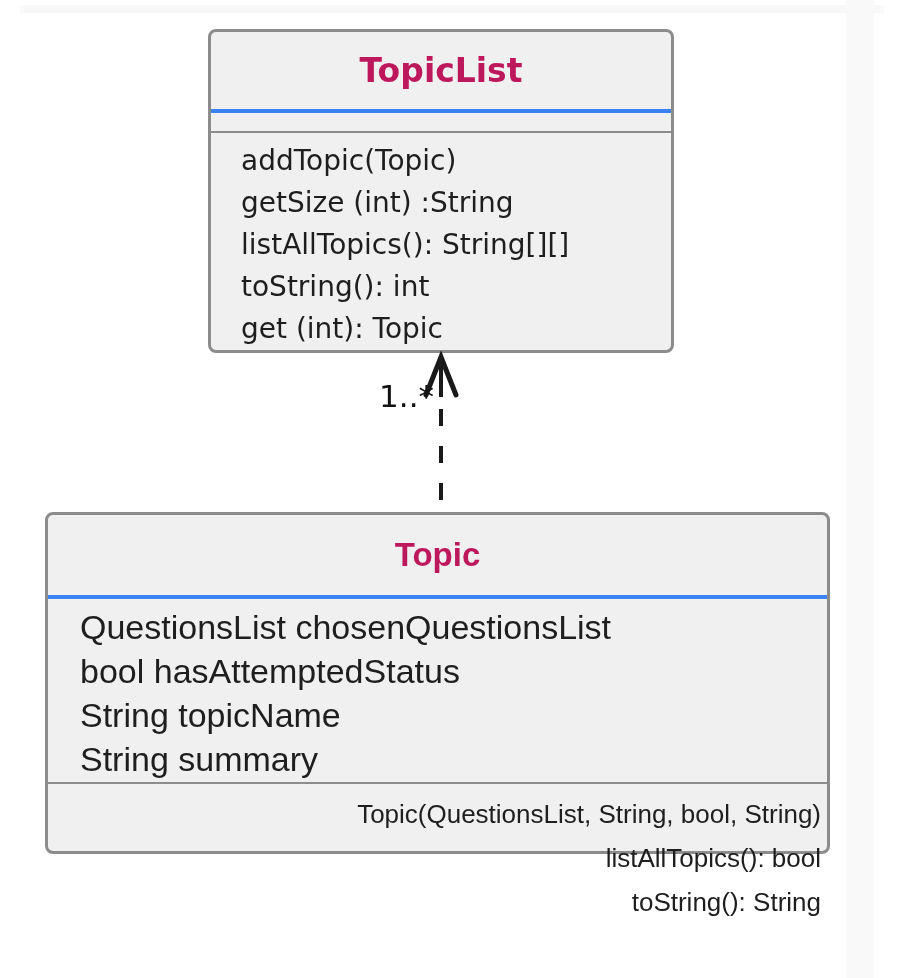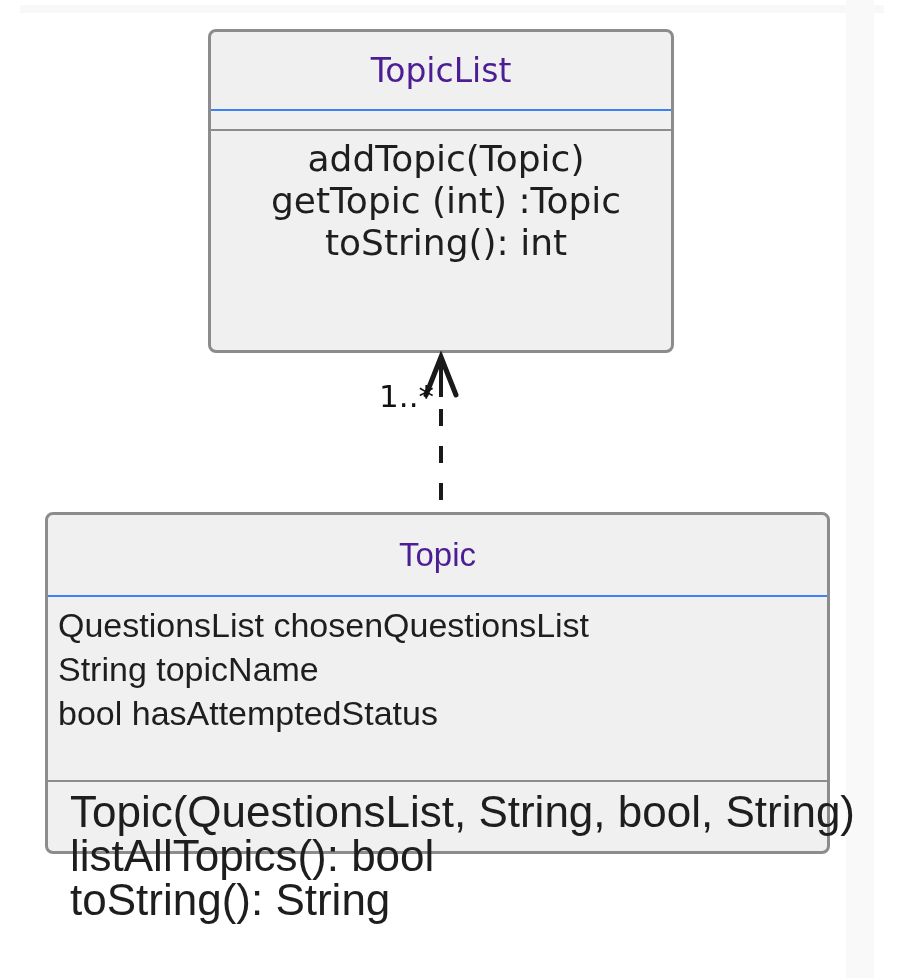--- a/index.html
+++ b/index.html
@@ -33,66 +33,67 @@
     background: #f0f0f0;
     border: 3px solid #8c8c8c;
     border-radius: 8px;
     box-sizing: border-box;
     color: #1e1e1e;
   }
   .uml-class .title {
     display: flex;
     align-items: center;
     justify-content: center;
-    border-bottom: 2px solid #3b82f6;
+    border-bottom: 4px solid #3b82f6;
     font-size: 33px;
-    color: #4c1d95;
+    color: #be185d;
+    font-weight: bold;
   }
   .uml-class .compartment {
     border-bottom: 2px solid #8c8c8c;
     box-sizing: border-box;
   }
   .uml-class .compartment:last-child {
     border-bottom: none;
   }
 
   
   .box-topiclist {
     left: 208px; top: 29px;
     width: 466px; height: 324px;
   }
   .box-topiclist .title { height: 77px; }
   .box-topiclist .attrs { height: 20px; }
   .box-topiclist .methods {
-    padding: 7px 6px 6px 16px;
-    font-size: 36px;
+    padding: 7px 6px 6px 30px;
+    font-size: 28px;
     line-height: 42px;
     white-space: nowrap;
-    text-align: center;
   }
 
   
   .box-topic {
     left: 45px; top: 512px;
     width: 785px; height: 342px;
     font-family: "Liberation Sans", sans-serif;
   }
   .box-topic .title { height: 80px; font-family: "Liberation Sans", sans-serif; }
   .box-topic .attrs {
     height: 185px;
-    padding: 6px 6px 0 10px;
+    padding: 6px 6px 0 32px;
     font-size: 34px;
     line-height: 44px;
     white-space: nowrap;
   }
   .box-topic .methods {
     padding: 8px 6px 0 22px;
-    font-size: 44px;
+    font-size: 26px;
     line-height: 44px;
     white-space: nowrap;
+    text-align: right;
   }
 
   
   .arrow-overlay {
     position: absolute;
     left: 370px; top: 351px;
     width: 145px; height: 164px;
   }
   .multiplicity {
     position: absolute;
@@ -108,40 +109,43 @@
 <body>
 
 <div class="band-top"></div>
 <div class="band-right"></div>
 
 <div class="uml-class box-topiclist">
   <div class="title">TopicList</div>
   <div class="compartment attrs"></div>
   <div class="compartment methods">
     <div>addTopic(Topic)</div>
-    <div>getTopic (int) :Topic</div>
+    <div>getSize (int) :String</div>
+    <div>listAllTopics(): String[][]</div>
     <div>toString(): int</div>
+    <div>get (int): Topic</div>
   </div>
 </div>
 
 <svg class="arrow-overlay" viewBox="0 0 145 164" xmlns="http://www.w3.org/2000/svg">
 
   <path d="M 56 44 L 71 6 L 86 44" fill="none" stroke="#1a1a1a" stroke-width="5" stroke-linecap="round" stroke-linejoin="miter"></path>
 
   <line x1="71" y1="8" x2="71" y2="46" stroke="#1a1a1a" stroke-width="4"></line>
 
   <line x1="71" y1="58" x2="71" y2="162" stroke="#1a1a1a" stroke-width="4" stroke-dasharray="17 20"></line>
 </svg>
 <div class="multiplicity">1..*</div>
 
 <div class="uml-class box-topic">
   <div class="title">Topic</div>
   <div class="compartment attrs">
     <div>QuestionsList chosenQuestionsList</div>
+    <div>bool hasAttemptedStatus</div>
     <div>String topicName</div>
-    <div>bool hasAttemptedStatus</div>
+    <div>String summary</div>
   </div>
   <div class="compartment methods">
     <div>Topic(QuestionsList, String, bool, String)</div>
     <div>listAllTopics(): bool</div>
     <div>toString(): String</div>
   </div>
 </div>
 
 </body></html>

